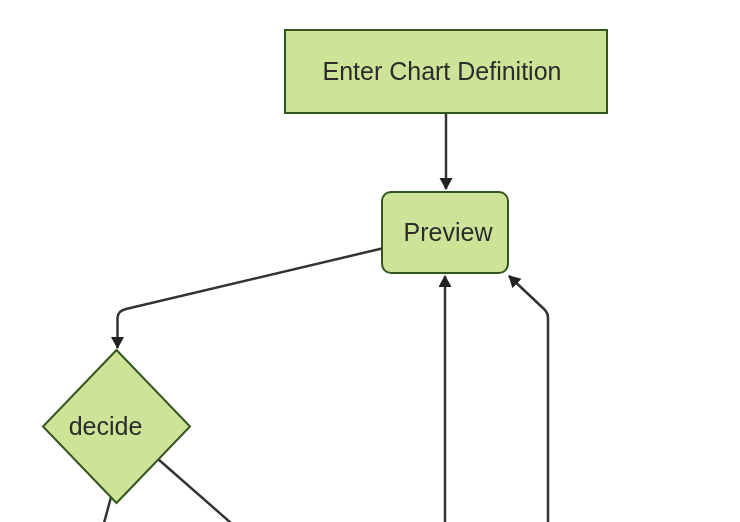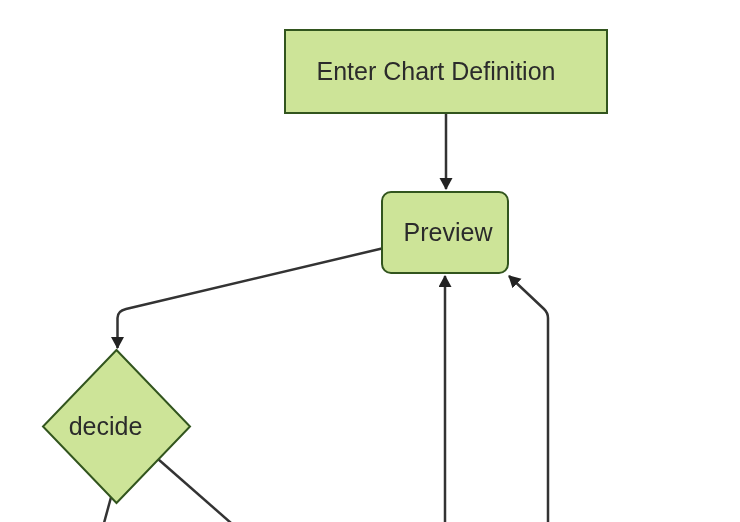--- a/index.html
+++ b/index.html
@@ -49,19 +49,19 @@
     <path class="edge" d="M445,523 L445,276" marker-end="url(#arrow)"></path>
     <path class="edge" d="M548,523 L548,318 Q548,313 544,309 L509,276" marker-end="url(#arrow)"></path>
     <path class="edge" d="M113,490 L104,523"></path>
     <path class="edge" d="M150,452 L231,523"></path>
 
     <rect class="node-shape" x="285" y="30" width="322" height="83" fill="#cde498"></rect>
     <rect class="node-shape" x="382" y="192" width="126" height="81" rx="9" ry="9" fill="#cde498"></rect>
     <polygon class="node-shape" points="116.5,350 190,426.5 116.5,503 43,426.5" fill="#cde498"></polygon>
   </svg>
 
-  <div class="node-label" style="left:275px;top:30px;width:322px;height:83px;">Enter Chart Definition</div>
+  <div class="node-label" style="left:281px;top:30px;width:322px;height:83px;">Enter Chart Definition</div>
 
   <div class="node-label" style="left:382px;top:192px;width:132px;height:81px;">Preview</div>
 
   <div class="node-label" style="left:32px;top:350px;width:147px;height:153px;">decide</div>
 
 </div>
 
 </body></html>

